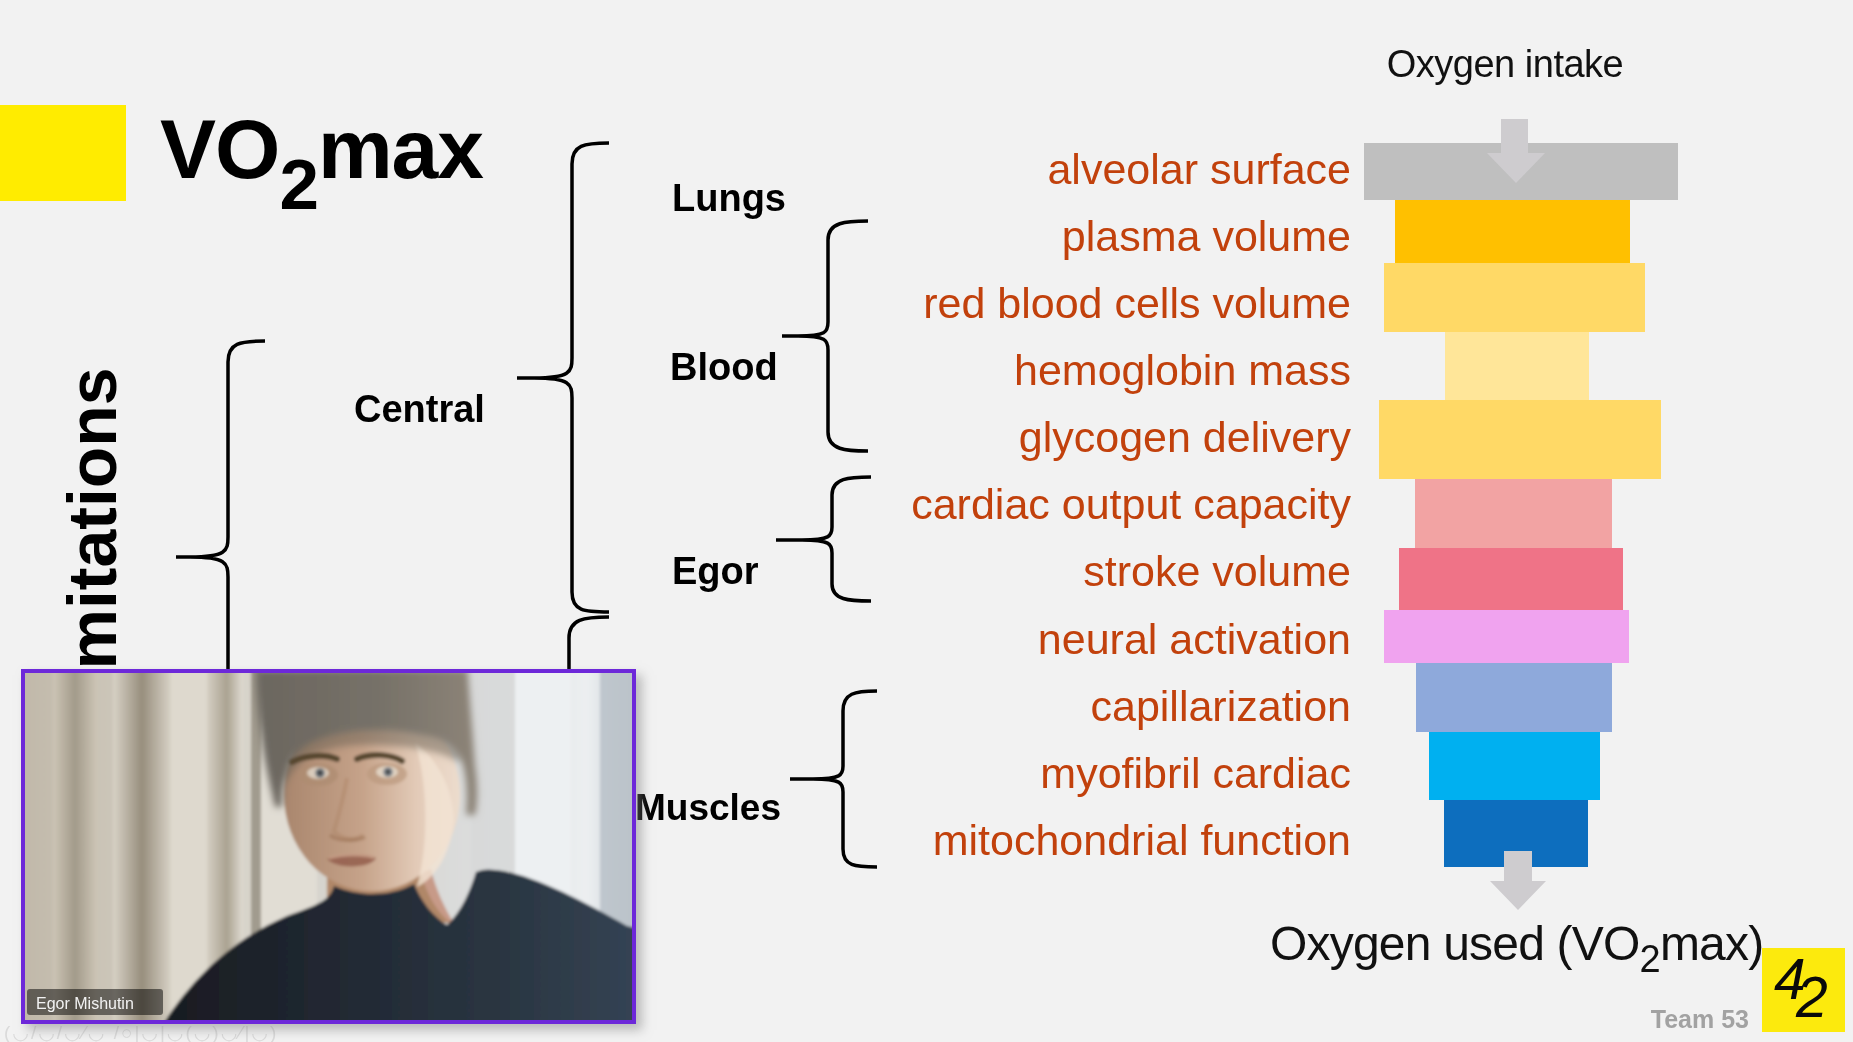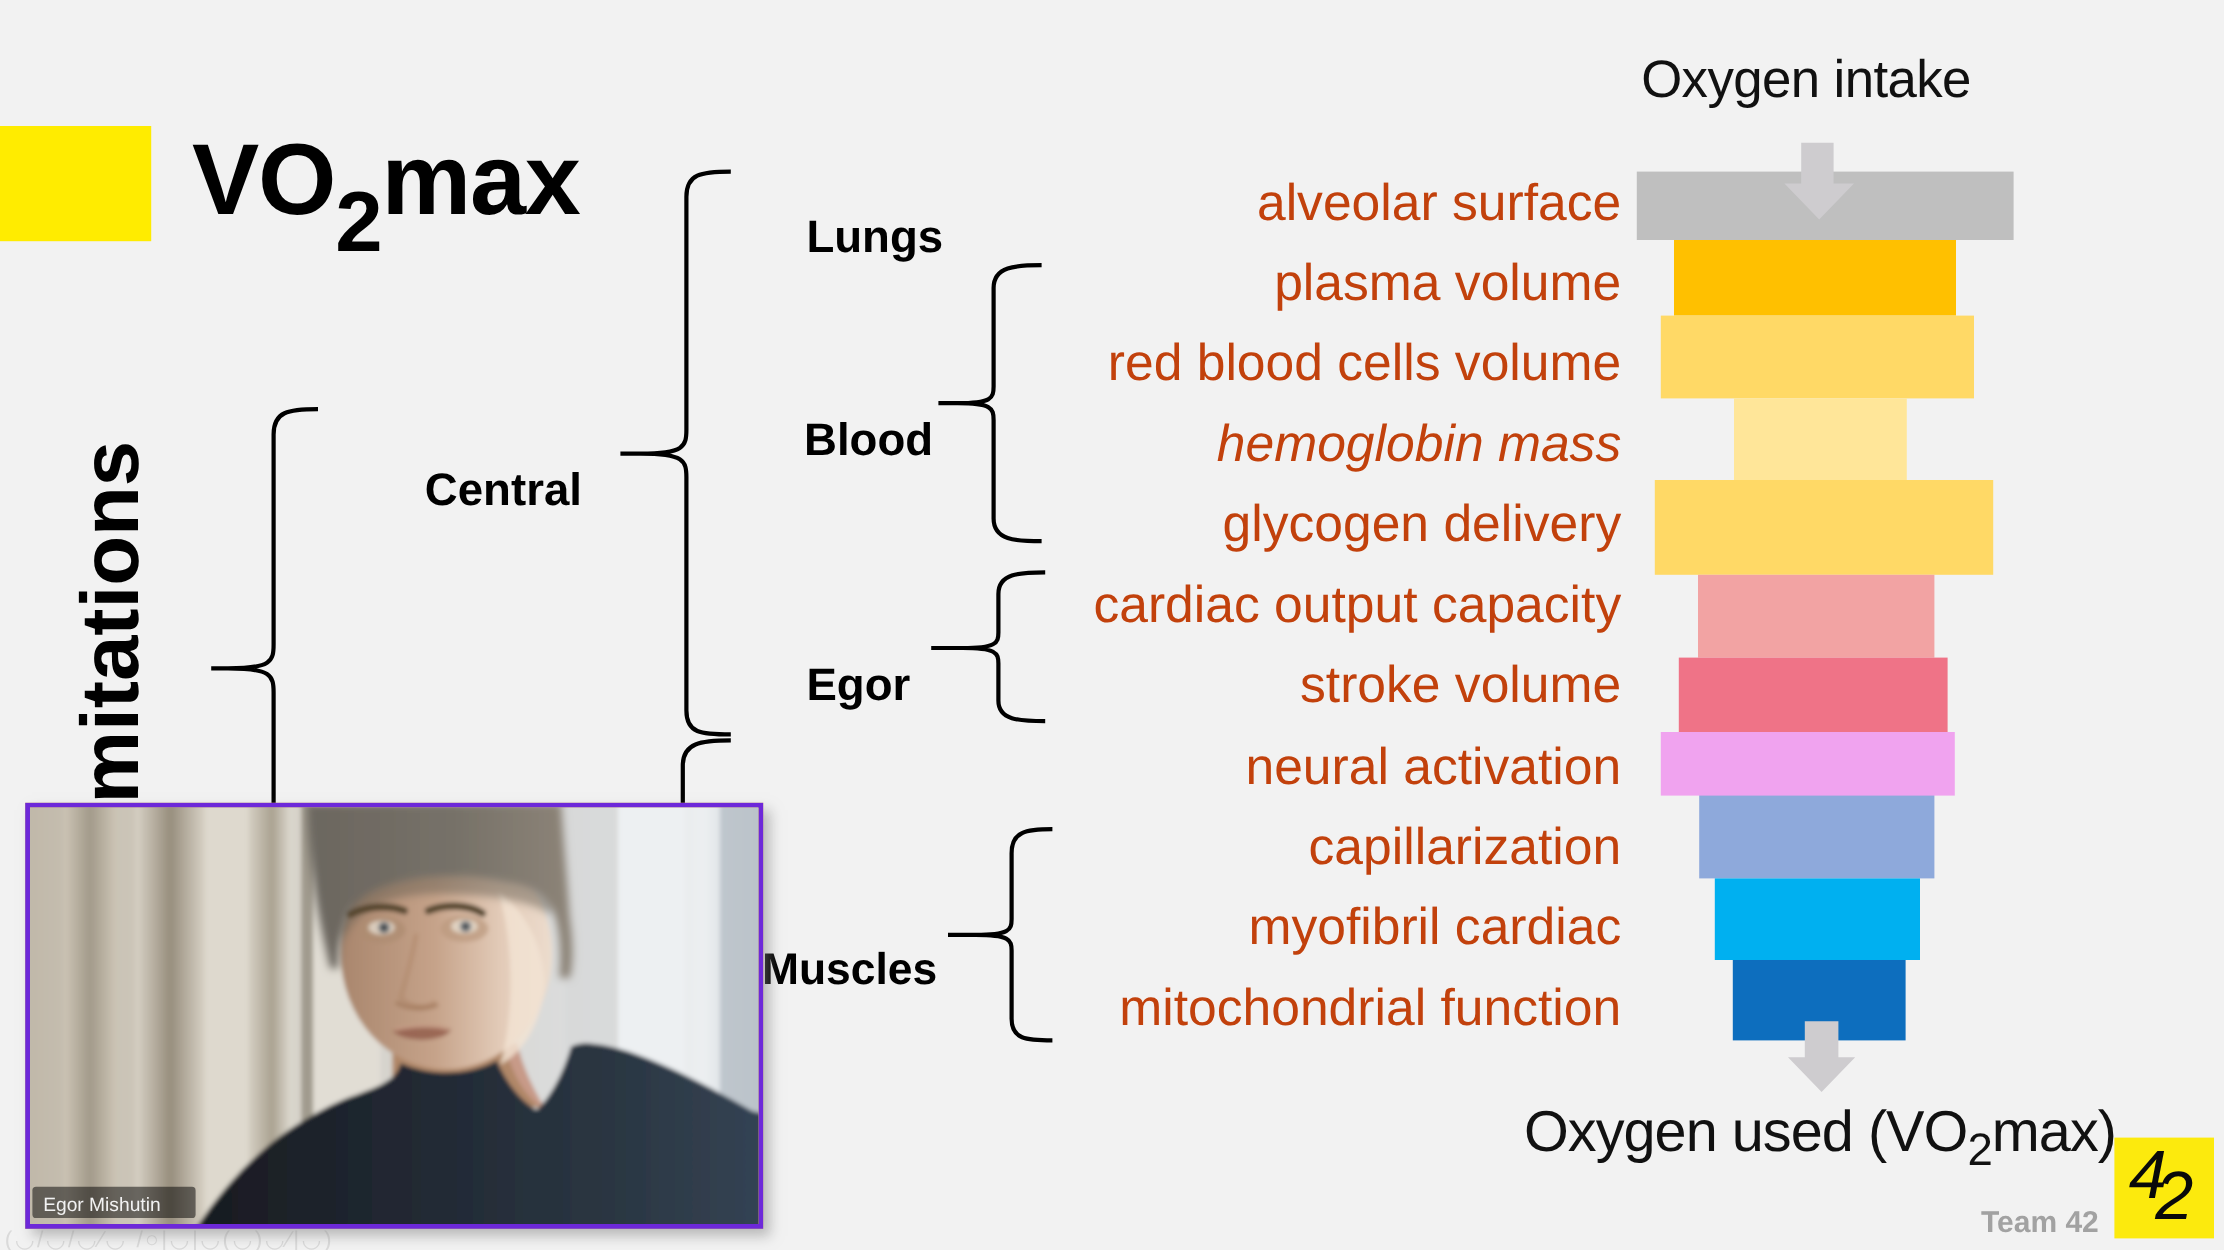--- a/index.html
+++ b/index.html
@@ -21,42 +21,42 @@
 
 <div class="lbl" style="left:354px;top:360px;">Central</div>
 <div class="lbl" style="left:672px;top:149px;">Lungs</div>
 <div class="lbl" style="left:670px;top:318px;">Blood</div>
 <div class="lbl" style="left:672px;top:522px;">Egor</div>
 <div class="lbl" style="left:635px;top:759px;font-size:37px;">Muscles</div>
 
 <div class="item" style="top:148px;">alveolar surface</div>
 <div class="item" style="top:215px;">plasma volume</div>
 <div class="item" style="top:282px;">red blood cells volume</div>
-<div class="item" style="top:349px;font-style:italic;">hemoglobin mass</div>
+<div class="item" style="top:349px;">hemoglobin mass</div>
 <div class="item" style="top:416px;">glycogen delivery</div>
 <div class="item" style="top:483px;">cardiac output capacity</div>
 <div class="item" style="top:550px;">stroke volume</div>
 <div class="item" style="top:618px;text-align:right;">neural activation</div>
 <div class="item" style="top:685px;">capillarization</div>
 <div class="item" style="top:752px;">myofibril cardiac</div>
 <div class="item" style="top:819px;">mitochondrial function</div>
 
 <div class="bar" style="left:1364px;top:143px;width:314px;height:57px;background:#bfbfbf;"></div>
 <div class="bar" style="left:1395px;top:200px;width:235px;height:63px;background:#ffc000;"></div>
 <div class="bar" style="left:1384px;top:263px;width:261px;height:69px;background:#ffd966;"></div>
 <div class="bar" style="left:1445px;top:332px;width:144px;height:68px;background:#ffe699;"></div>
 <div class="bar" style="left:1379px;top:400px;width:282px;height:79px;background:#ffd966;"></div>
 <div class="bar" style="left:1415px;top:479px;width:197px;height:69px;background:#f2a3a3;"></div>
 <div class="bar" style="left:1399px;top:548px;width:224px;height:62px;background:#ef7387;"></div>
 <div class="bar" style="left:1416px;top:654px;width:196px;height:78px;background:#8ea9db;"></div>
 <div class="bar" style="left:1384px;top:610px;width:245px;height:53px;background:#f0a3ef;"></div>
 <div class="bar" style="left:1429px;top:732px;width:171px;height:68px;background:#00b0f0;"></div>
 <div class="bar" style="left:1444px;top:800px;width:144px;height:67px;background:#0d6ebe;"></div>
 
-<div class="abs" style="left:1505px;top:45px;transform:translateX(-50%);font-size:44px;letter-spacing:-0.5px;color:#111;white-space:nowrap;line-height:1;">Oxygen intake</div>
+<div class="abs" style="left:1505px;top:45px;transform:translateX(-50%);font-size:38px;letter-spacing:-0.5px;color:#111;white-space:nowrap;line-height:1;">Oxygen intake</div>
 <div class="abs" style="left:1270px;top:920px;font-size:48px;letter-spacing:-0.8px;color:#111;white-space:nowrap;line-height:1;z-index:6;">Oxygen used (VO<span style="font-size:38px;vertical-align:-12px;">2</span>max)</div>
 
 <svg class="abs" style="left:0;top:0;" width="1853" height="1042" viewBox="0 0 1853 1042">
   <g fill="none" stroke="#000" stroke-width="3.5">
 
     <path d="M 265,341 C 240,341 228,343 228,362 L 228,537 C 228,551 226,557 190,557 L 176,557 L 190,557 C 226,557 228,563 228,577 L 228,752 C 228,771 240,773 265,773"></path>
 
     <path d="M 609,143 C 584,143 572,145 572,164 L 572,358 C 572,372 570,378 534,378 L 517,378 L 534,378 C 570,378 572,384 572,398 L 572,592 C 572,611 584,612 609,612"></path>
 
     <path d="M 609,617 C 584,617 569,619 569,638 L 569,720"></path>
@@ -171,18 +171,18 @@
 
   <path d="M 138,351 C 168,305 205,268 262,243 C 292,232 305,228 309,213 C 334,224 365,224 389,211 C 396,228 408,244 422,252 C 436,240 446,216 451,199 C 458,196 464,196 470,197 C 505,200 558,228 602,253 L 611,255 L 611,351 Z" fill="url(#shirt)"></path>
 
   </g>
 
   <rect x="2" y="316" width="136" height="26" rx="3" fill="#000" opacity="0.5"></rect>
   <text x="11" y="336" font-family="Liberation Sans, sans-serif" font-size="16" fill="#f2f2f2">Egor Mishutin</text>
 </svg>
 </div>
 
-<div class="abs" style="right:104px;top:1007px;font-size:25px;font-weight:bold;color:#a2a2a2;line-height:1;">Team 42</div>
+<div class="abs" style="right:104px;top:1007px;font-size:25px;font-weight:bold;color:#a2a2a2;line-height:1;">Team 53</div>
 
 <div class="abs" style="left:1762px;top:948px;width:83px;height:84px;background:#fcea0d;overflow:hidden;">
   <div class="abs" style="left:12px;top:3px;font-size:57px;font-style:italic;color:#0a0a0a;line-height:1;">4</div>
   <div class="abs" style="left:34px;top:21px;font-size:57px;font-style:italic;color:#0a0a0a;line-height:1;">2</div>
 </div>
 
 </body></html>

